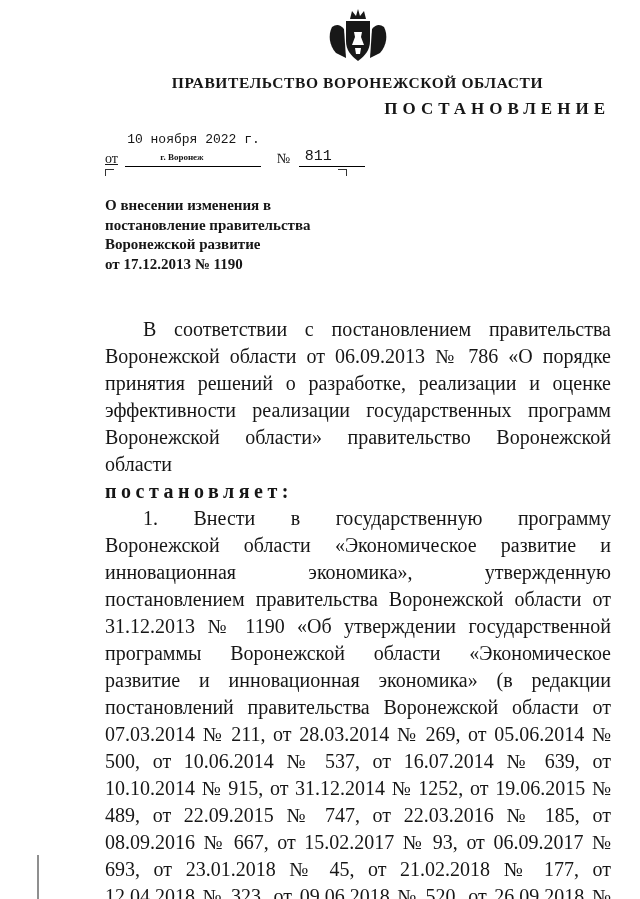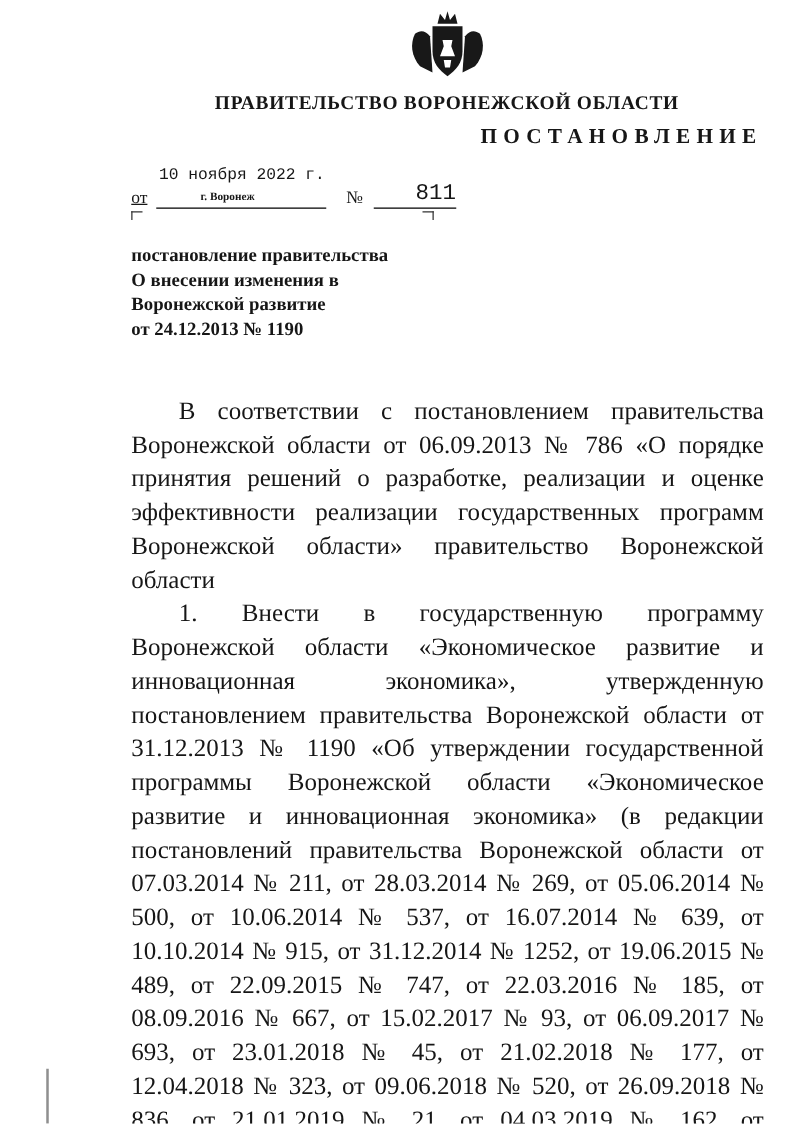--- a/index.html
+++ b/index.html
@@ -61,22 +61,22 @@
     padding-bottom: 19px;
   }
   .number-label { display: inline-block; vertical-align: bottom; margin-left: 12px; }
   .number-value {
     display: inline-block;
     vertical-align: bottom;
     min-width: 66px;
     margin-left: 5px;
     border-bottom: 1px solid #000;
     font-family: "Liberation Mono", "DejaVu Sans Mono", monospace;
-    font-size: 18px;
-    text-align: right;
+    font-size: 15px;
+    text-align: left;
     padding: 0 0 1px 6px;
   }
   .city-label {
     position: absolute;
     left: 114px;
     top: 152px;
     width: 136px;
     text-align: center;
     font-size: 9px;
     font-weight: bold;
@@ -160,26 +160,27 @@
     <span class="date-value">10 ноября 2022 г.</span>
     <span class="number-label">№</span>
     <span class="number-value">811</span>
   </div>
   <div class="city-label">г. Воронеж</div>
 
   <div class="corner corner-left"></div>
   <div class="corner corner-right"></div>
 
   <div class="subject">
+    <div>О внесении изменения в</div>
     <div>постановление правительства</div>
-    <div>О внесении изменения в</div>
     <div>Воронежской развитие</div>
-    <div>от 24.12.2013 № 1190</div>
+    <div>от 17.12.2013 № 1190</div>
   </div>
 
   <div class="body-text">
     <p class="para">В соответствии с постановлением правительства Воронежской области от 06.09.2013 № 786 «О порядке принятия решений о разработке, реализации и оценке эффективности реализации государственных программ Воронежской области» правительство Воронежской области</p>
+    <div class="resolves">постановляет:</div>
     <p class="para">1. Внести в государственную программу Воронежской области «Экономическое развитие и инновационная экономика», утвержденную постановлением правительства Воронежской области от 31.12.2013 № 1190 «Об утверждении государственной программы Воронежской области «Экономическое развитие и инновационная экономика» (в редакции постановлений правительства Воронежской области от 07.03.2014 № 211, от 28.03.2014 № 269, от 05.06.2014 № 500, от 10.06.2014 № 537, от 16.07.2014 № 639, от 10.10.2014 № 915, от 31.12.2014 № 1252, от 19.06.2015 № 489, от 22.09.2015 № 747, от 22.03.2016 № 185, от 08.09.2016 № 667, от 15.02.2017 № 93, от 06.09.2017 № 693, от 23.01.2018 № 45, от 21.02.2018 № 177, от 12.04.2018 № 323, от 09.06.2018 № 520, от 26.09.2018 № 836, от 21.01.2019 № 21, от 04.03.2019 № 162, от 29.03.2019 № 298, от 23.04.2019 № 416, от 13.08.2019 № 774, от 30.12.2019 № 1331, от 18.03.2020 № 239, от 29.06.2020 № 587, от 03.11.2020 № 1018, от 30.12.2020 № 1159, от 31.03.2021 № 146, от 03.11.2021 № 634, от 22.12.2021 № 780, от 03.03.2022</p>
   </div>
 
   <div class="scan-artifact"></div>
 
 </div>
 
 </body></html>

